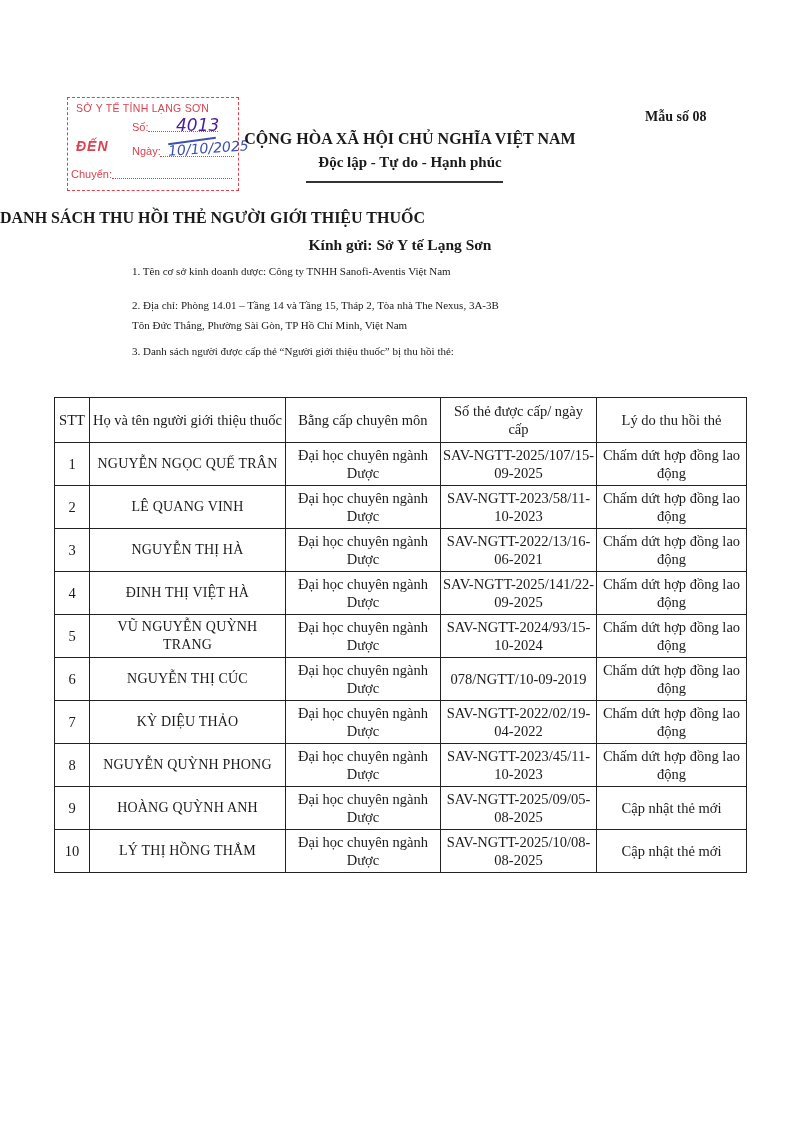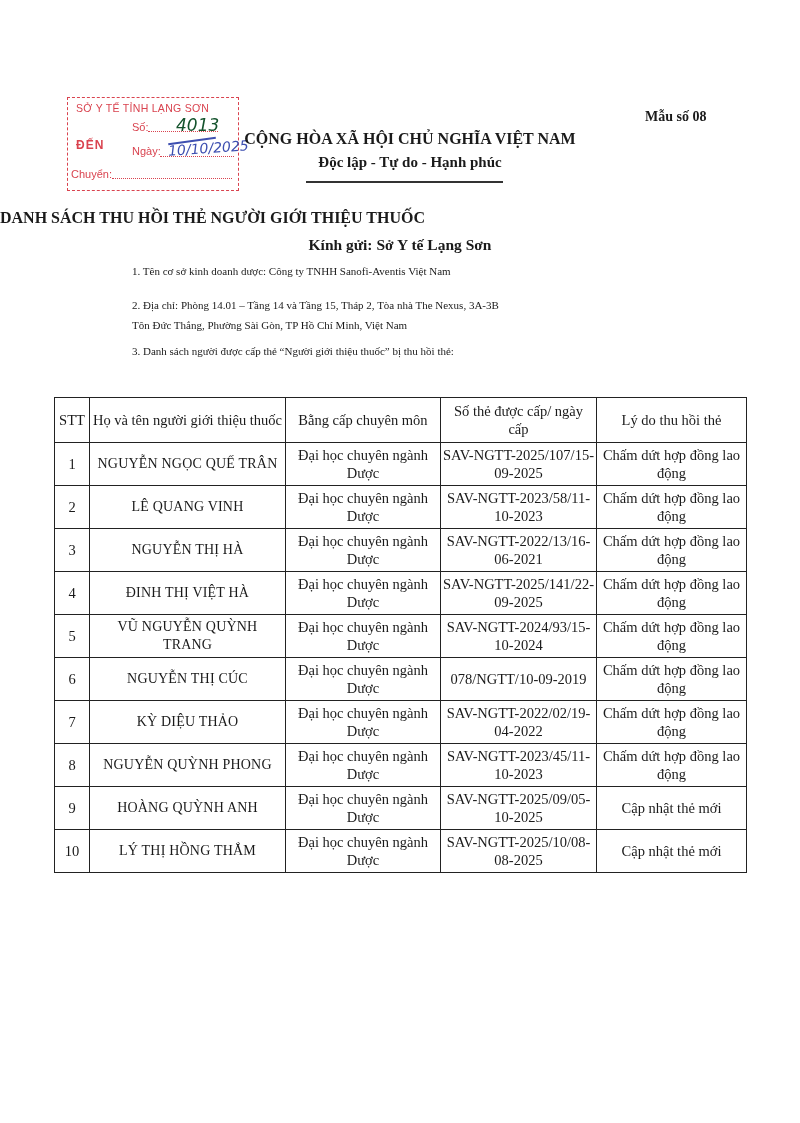--- a/index.html
+++ b/index.html
@@ -10,24 +10,24 @@
   .abs { position: absolute; }
   .form-no { left: 645px; top: 86px; font-size: 14px; font-weight: bold; margin-top: 23px; }
   
   .stamp {
     left: 27px; top: 97px; width: 170px; height: 92px;
     border: 1.5px dashed #d9434f; color: #d9434f;
     font-family: "Liberation Sans", "DejaVu Sans", sans-serif;
     margin-left: 40px;
   }
   .stamp-title { position: absolute; left: 8px; top: 4px; font-size: 10.5px; letter-spacing: 0.3px; }
-  .stamp-den { position: absolute; left: 8px; top: 40px; font-size: 12px; font-weight: bold; letter-spacing: 1px; }
+  .stamp-den { position: absolute; left: 8px; top: 40px; font-size: 14px; font-weight: bold; letter-spacing: 1px; font-style: italic; }
   .stamp-so-label { position: absolute; left: 64px; top: 23px; font-size: 11px; }
   .stamp-so-dots { position: absolute; left: 80px; top: 33px; width: 70px; border-bottom: 1px dotted #d9434f; }
-  .stamp-so-val { position: absolute; left: 108px; top: 17px; font-size: 17px; color: #14532d; font-style: italic; font-family: "DejaVu Sans", sans-serif; }
+  .stamp-so-val { position: absolute; left: 108px; top: 17px; font-size: 17px; color: #4c1d95; font-style: italic; font-family: "DejaVu Sans", sans-serif; }
   .stamp-ngay-label { position: absolute; left: 64px; top: 47px; font-size: 11px; }
   .stamp-ngay-dots { position: absolute; left: 92px; top: 58px; width: 74px; border-bottom: 1px dotted #d9434f; }
   .stamp-ngay-val { position: absolute; left: 100px; top: 42px; font-size: 14px; color: #3d4fb0; font-style: italic; font-family: "DejaVu Sans", sans-serif; transform: rotate(-4deg); }
   .stamp-chuyen-label { position: absolute; left: 3px; top: 70px; font-size: 11px; }
   .stamp-chuyen-dots { position: absolute; left: 44px; top: 80px; width: 120px; border-bottom: 1px dotted #d9434f; }
   .stamp-stroke { position: absolute; left: 168px; top: 140px; width: 48px; height: 1.5px; background: #3d4fb0; transform: rotate(-8deg); }
 
   .nation { left: 220px; top: 130px; width: 380px; text-align: center; font-size: 16px; font-weight: bold; }
   .motto { left: 220px; top: 154px; width: 380px; text-align: center; font-size: 15px; font-weight: bold; }
   .motto-line { left: 306px; top: 181px; width: 197px; height: 1.5px; background: #333; }
@@ -161,21 +161,21 @@
       <td>8</td>
       <td class="name">NGUYỄN QUỲNH PHONG</td>
       <td>Đại học chuyên ngành Dược</td>
       <td>SAV-NGTT-2023/45/11-10-2023</td>
       <td>Chấm dứt hợp đồng lao động</td>
     </tr>
     <tr>
       <td>9</td>
       <td class="name">HOÀNG QUỲNH ANH</td>
       <td>Đại học chuyên ngành Dược</td>
-      <td>SAV-NGTT-2025/09/05-10-2025</td>
+      <td>SAV-NGTT-2025/09/05-08-2025</td>
       <td>Cập nhật thẻ mới</td>
     </tr>
     <tr>
       <td>10</td>
       <td class="name">LÝ THỊ HỒNG THẮM</td>
       <td>Đại học chuyên ngành Dược</td>
       <td>SAV-NGTT-2025/10/08-08-2025</td>
       <td>Cập nhật thẻ mới</td>
     </tr>
   </tbody>

